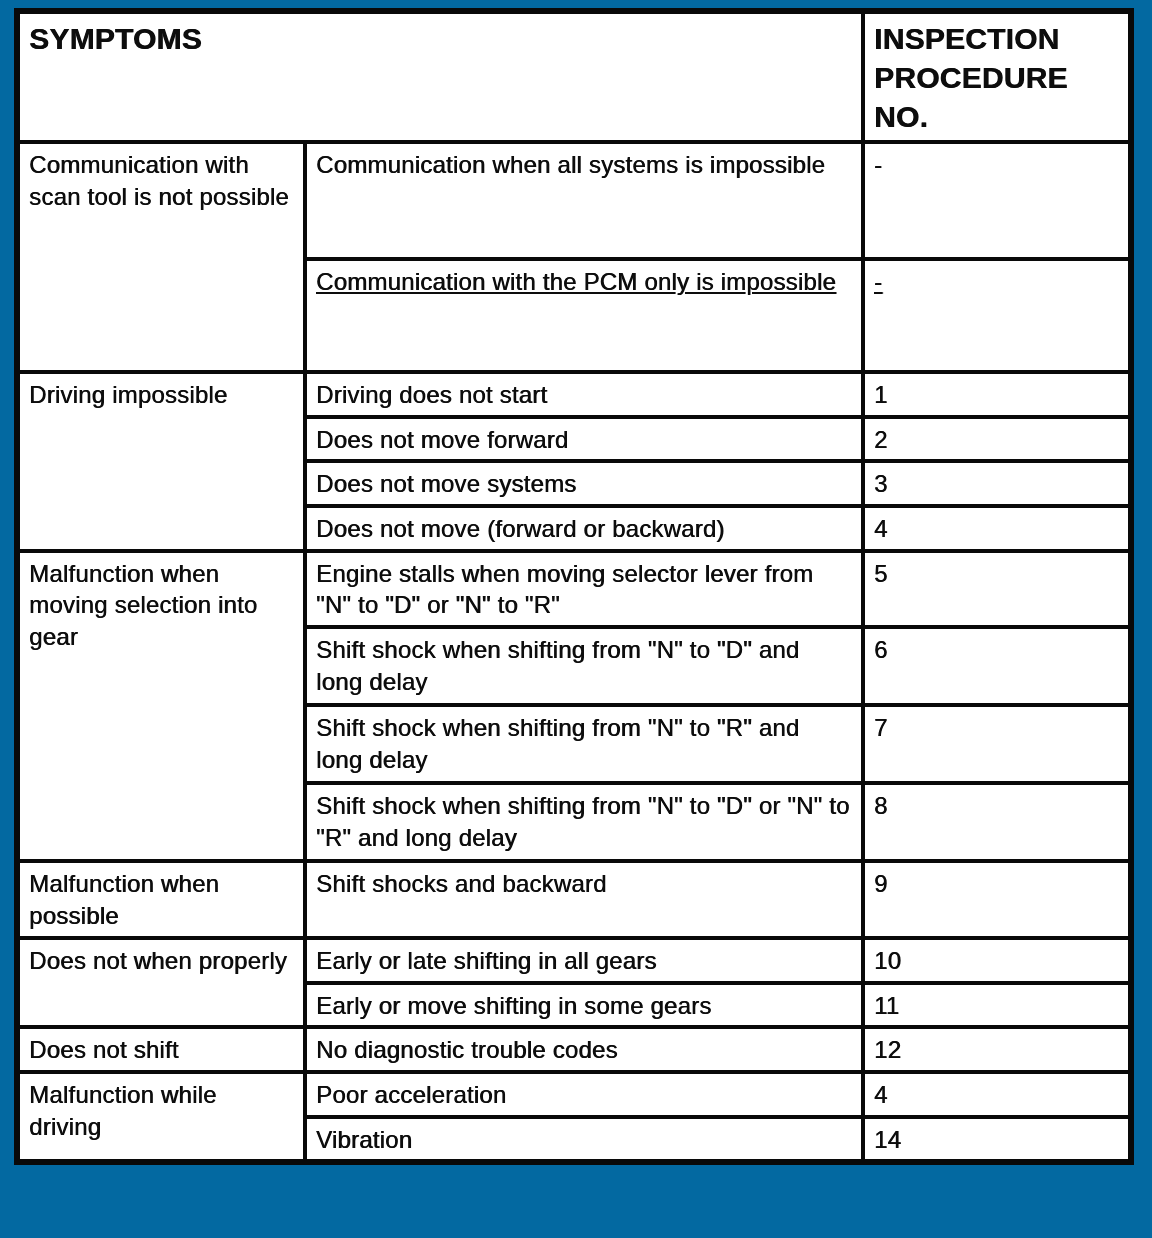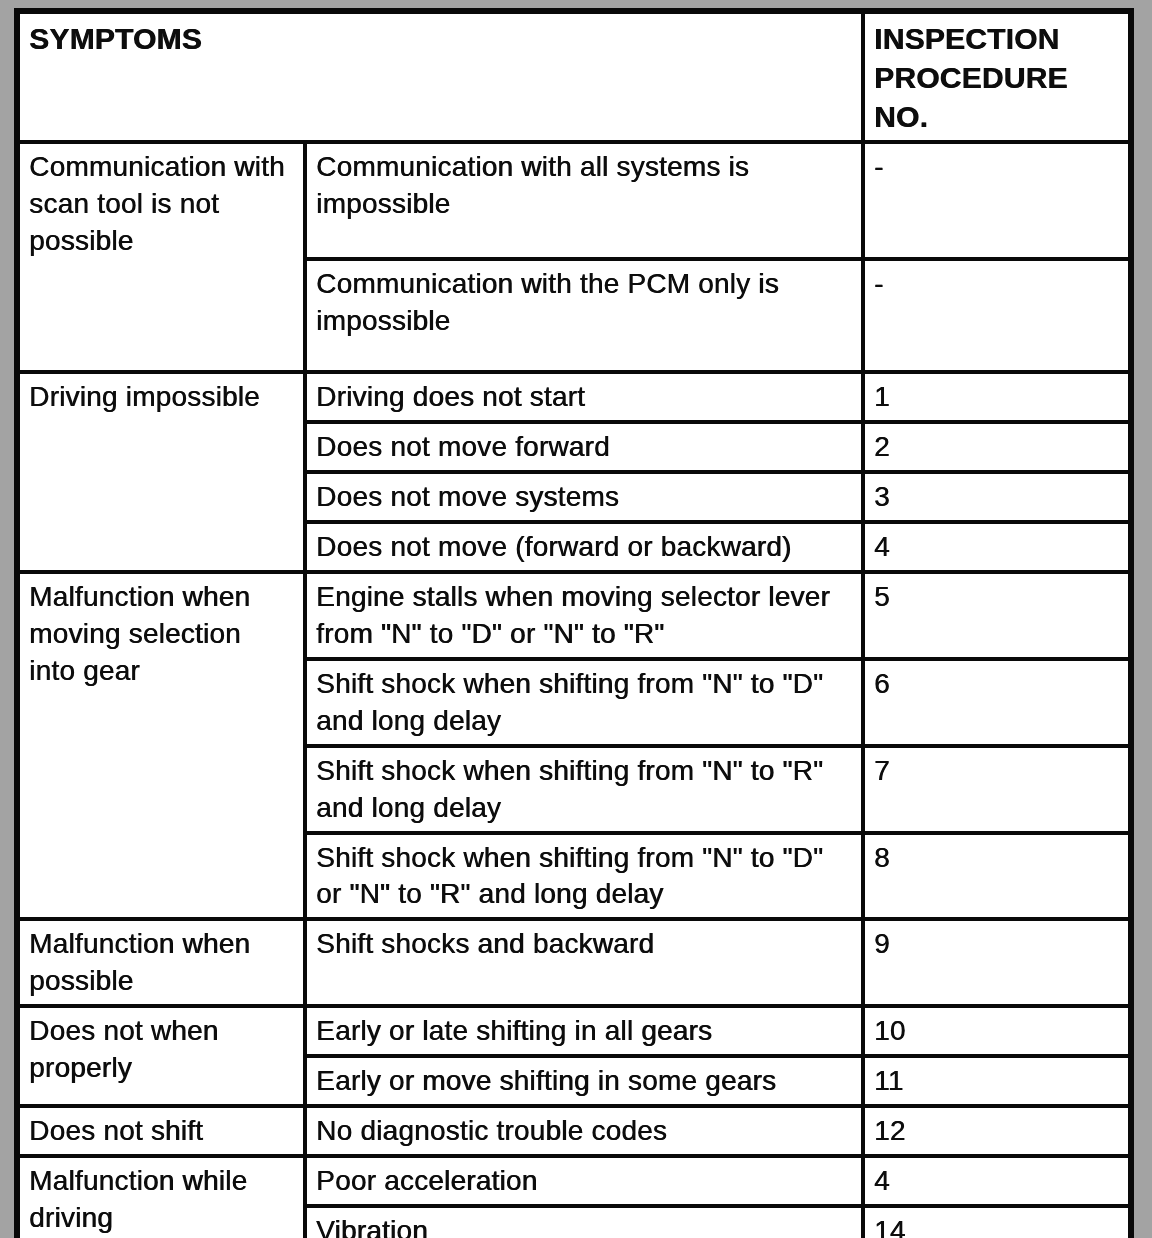--- a/index.html
+++ b/index.html
@@ -9,38 +9,38 @@
     width: 1152px;
     height: 1238px;
     overflow: hidden;
     font-family: "Liberation Sans", sans-serif;
     color: #0d0d0d;
   }
   .page {
     position: relative;
     width: 1152px;
     height: 1238px;
-    background: #a3a3a3;
+    background: #0369a1;
   }
   table.symptom-table {
     position: absolute;
     left: 14px;
     top: 8px;
     width: 1114px;
     border-collapse: collapse;
     table-layout: fixed;
     background: #ffffff;
   }
   table.symptom-table th,
   table.symptom-table td {
     border: 4px solid #090909;
     vertical-align: top;
     text-align: left;
     padding: 5px 9px 4px 9px;
-    font-size: 28px;
+    font-size: 24px;
     line-height: 1.32;
     letter-spacing: 0.2px;
     
     text-shadow: 0.6px 0 0 currentColor;
     overflow: hidden;
   }
   table.symptom-table {
     border: 6px solid #090909;
   }
   table.symptom-table th {
@@ -64,24 +64,24 @@
     </colgroup>
 
     <tbody>
         <tr style="height:80px;">
       <th colspan="2">SYMPTOMS</th>
       <th>INSPECTION PROCEDURE NO.</th>
     </tr>
 
     <tr style="height:117px;">
       <td rowspan="2">Communication with scan tool is not possible</td>
-      <td>Communication with all systems is impossible</td>
+      <td>Communication when all systems is impossible</td>
       <td>-</td>
     </tr>
-    <tr style="height:113px;">
+    <tr style="height:113px;text-decoration:underline;">
       <td>Communication with the PCM only is impossible</td>
       <td>-</td>
     </tr>
 
     <tr style="height:43px;">
       <td rowspan="4">Driving impossible</td>
       <td>Driving does not start</td>
       <td>1</td>
     </tr>
     <tr style="height:43px;">

